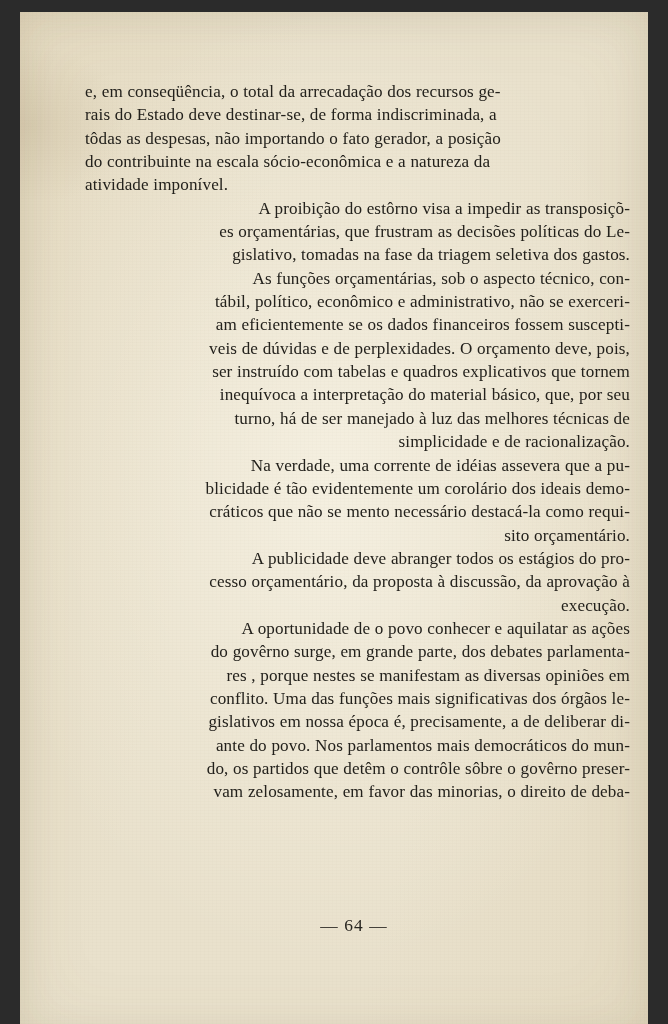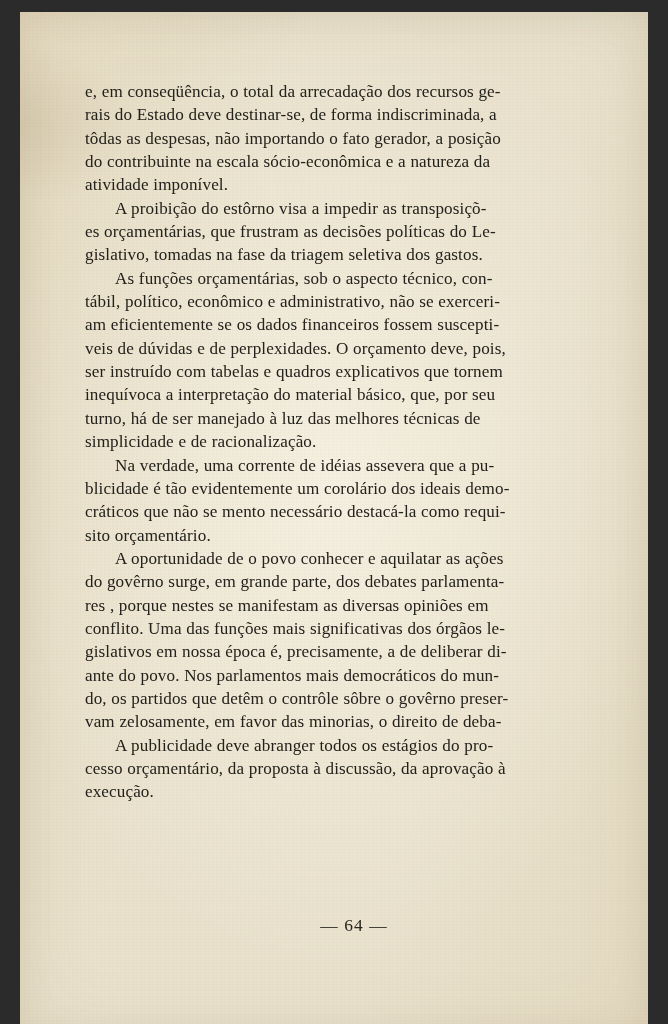--- a/index.html
+++ b/index.html
@@ -85,20 +85,21 @@
     margin: 0;
     padding: 0;
     white-space: pre-line;   
     text-align: left;
     text-indent: 0;
   }
 
   
   .para.indent {
     text-indent: 30px;
+    text-align: right;
   }
 
   .footer {
     position: absolute;
     left: 0;
     top: 903px;
     width: 668px;
     text-align: center;
     font-size: 17.4px;
     letter-spacing: 1.1px;
@@ -151,31 +152,31 @@
 am eficientemente se os dados financeiros fossem suscepti-
 veis de dúvidas e de perplexidades. O orçamento deve, pois,
 ser instruído com tabelas e quadros explicativos que tornem
 inequívoca a interpretação do material básico, que, por seu
 turno, há de ser  manejado à luz das melhores técnicas de
 simplicidade e de racionalização.</p>
     <p class="para indent">Na verdade, uma corrente de idéias assevera que a pu-
 blicidade é tão evidentemente um corolário dos ideais demo-
 cráticos que não se mento necessário destacá-la como requi-
 sito orçamentário.</p>
+    <p class="para indent">A publicidade deve abranger todos os estágios do pro-
+cesso orçamentário, da proposta à discussão, da aprovação à
+execução.</p>
     <p class="para indent">A oportunidade de o povo conhecer e aquilatar as ações
 do govêrno surge, em grande parte, dos debates parlamenta-
 res , porque nestes se manifestam as diversas opiniões  em
 conflito. Uma das funções mais significativas dos órgãos le-
 gislativos em nossa época é, precisamente, a de deliberar di-
 ante do povo. Nos parlamentos mais democráticos do mun-
 do, os partidos que detêm o contrôle sôbre o govêrno preser-
 vam zelosamente, em favor das minorias, o direito de deba-</p>
-    <p class="para indent">A publicidade deve abranger todos os estágios do pro-
-cesso orçamentário, da proposta à discussão, da aprovação à
-execução.</p>
   </div>
 
   <div class="speck"></div>
 
   <div class="footer">— 64 —</div>
 
   <div class="gutter"></div>
 </div>
 
 </body></html>

